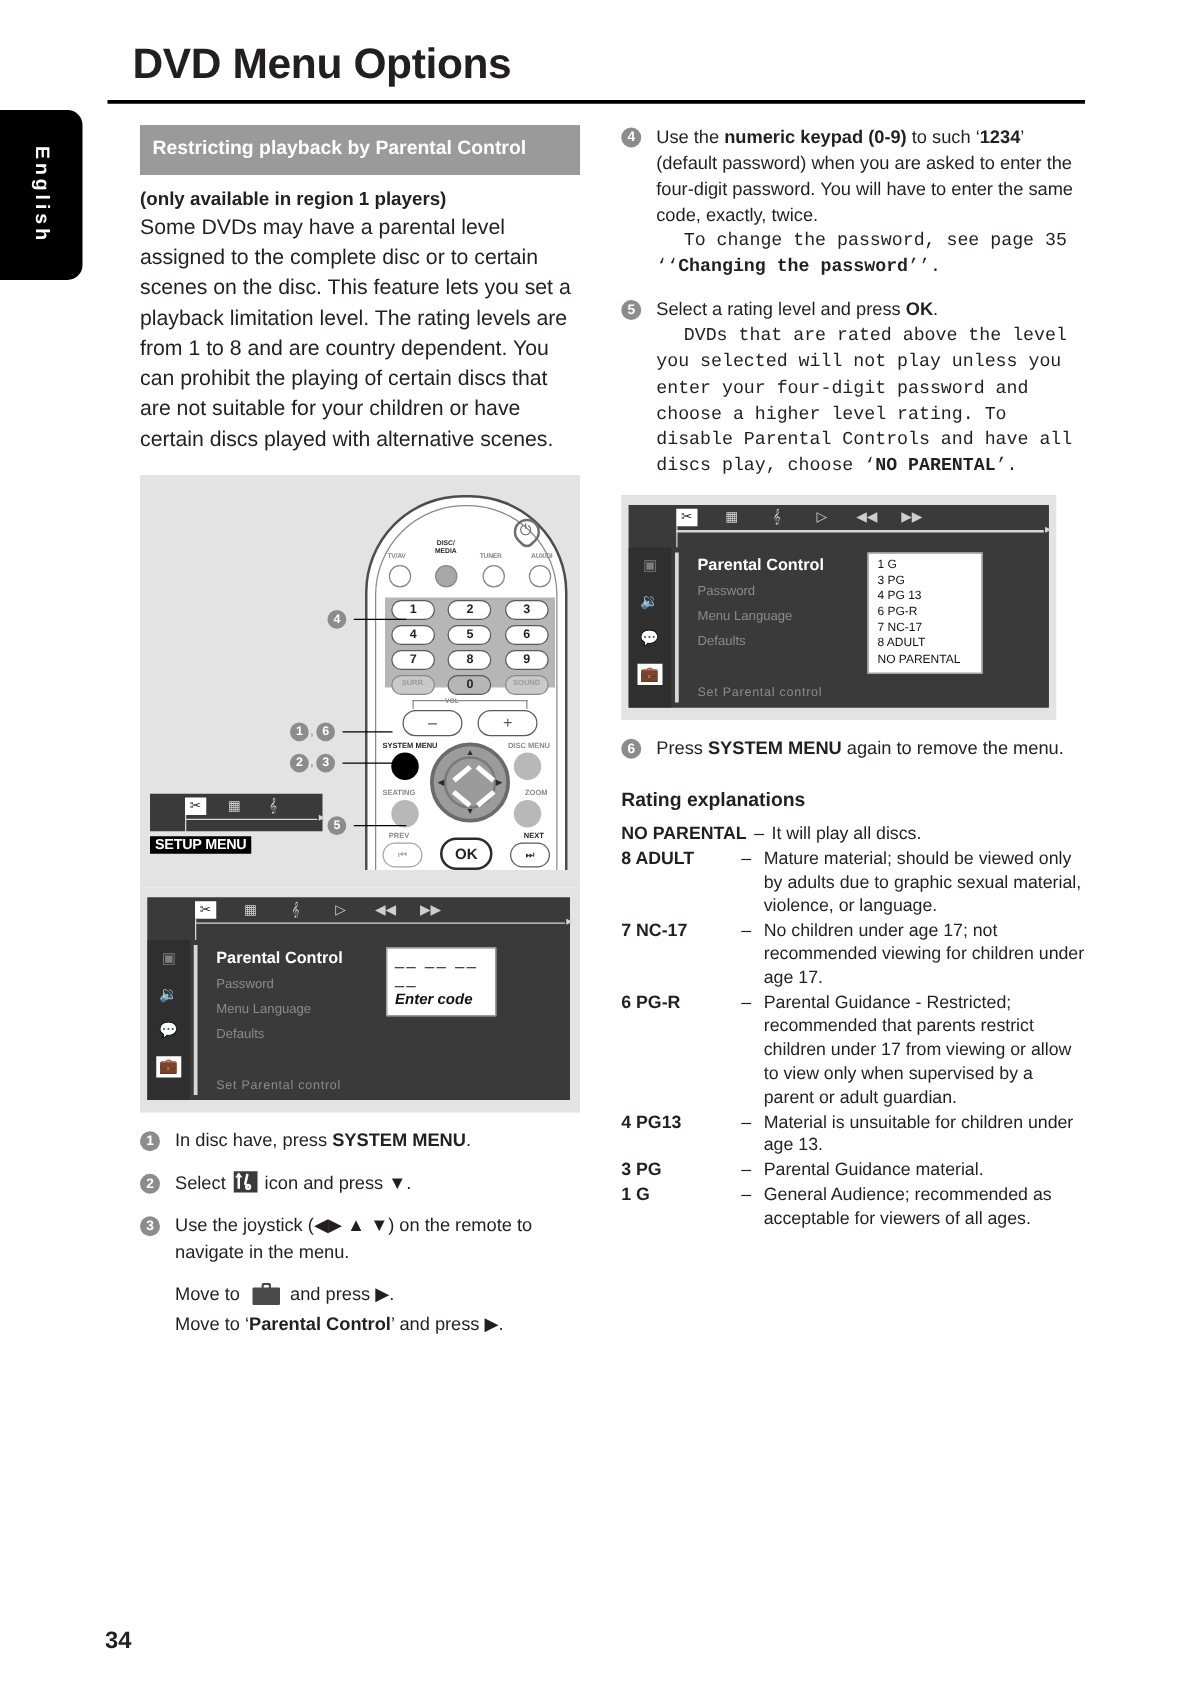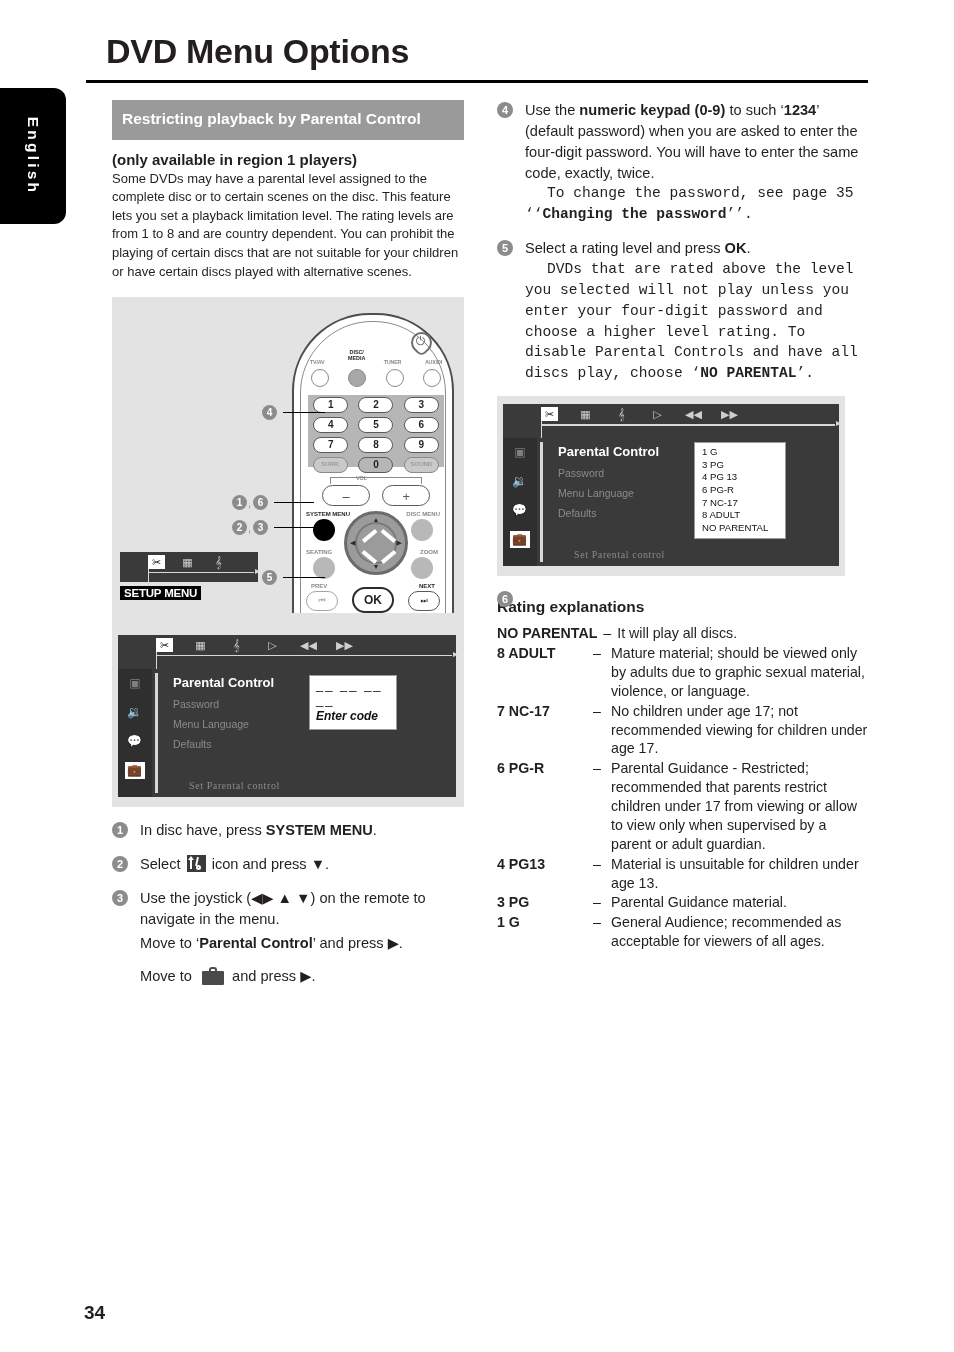--- a/index.html
+++ b/index.html
@@ -63,21 +63,21 @@
     width: 352px;
   }
 
   .subhead {
     font-size: 15px;
     font-weight: bold;
     margin-top: 11px;
   }
 
   p.body {
-    font-size: 13px;
+    font-size: 17px;
     line-height: 1.43;
     margin: 0;
     color: #231f20;
   }
 
   
   .step { position: relative; padding-left: 28px; margin-top: 13px; }
   .step .bullet {
     position: absolute; left: 0; top: 2px;
     width: 16px; height: 16px; border-radius: 50%;
@@ -242,21 +242,21 @@
   .osd-rail { width: 34px; background: #2f2f2f; position: relative; padding-top: 6px; }
   .osd-rail .ri {
     width: 20px; height: 17px; margin: 0 auto 12px auto;
     color: #7f7f7f; font-size: 12px; text-align: center; line-height: 17px;
   }
   .osd-rail .ri.sel { background: #ffffff; color: #1d1d1d; }
   .osd-divider { width: 3px; background: #d8d8d8; margin: 4px 3px; }
   .osd-main { flex: 1; position: relative; padding: 6px 0 0 12px; }
   .osd-title { color: #ffffff; font-weight: bold; font-size: 13px; }
   .osd-item { color: #8b8b8b; font-size: 10.5px; margin-top: 8px; }
-  .osd-foot { color: #8b8b8b; font-size: 10px; letter-spacing: 0.6px; position: absolute; left: 28px; bottom: 6px; font-family: Liberation Serif, serif; }
+  .osd-foot { color: #8b8b8b; font-size: 10px; letter-spacing: 0.6px; position: absolute; left: 12px; bottom: 6px; }
   .osd-pop {
     position: absolute; background: #ffffff; color: #111;
     border: 1px solid #9a9a9a;
   }
   .osd-pop .code-line { font-size: 13px; letter-spacing: 2px; padding: 1px 6px 0 6px; }
   .osd-pop .enter { font-size: 12px; font-weight: bold; padding: 2px 6px 6px 6px; font-style: italic; }
   .osd-pop ul { list-style: none; margin: 0; padding: 3px 7px; }
   .osd-pop li { font-size: 9.6px; line-height: 1.32; white-space: nowrap; }
 
   .setup-strip { position: absolute; left: 8px; top: 255px; width: 138px; }
@@ -454,22 +454,22 @@
 
   <div class="step">
     <span class="bullet">2</span>
     <span class="txt"><span>Select </span><span class="mini-tools"><span class="t1"></span><span class="t2"></span><span class="t3"></span></span><span> icon and press ▼.</span></span>
   </div>
 
   <div class="step">
     <span class="bullet">3</span>
     <span class="txt">
       <span>Use the joystick (◀▶ ▲ ▼) on the remote to navigate in the menu.</span>
+      <span class="sub-line"><span>Move to </span><span class="mini-case"><span class="handle"></span><span class="body-b"></span></span><span> and press ▶.</span></span>
       <span class="sub-line" style="margin-top:3px"><span>Move to ‘</span><b>Parental Control</b><span>’ and press ▶.</span></span>
-      <span class="sub-line"><span>Move to </span><span class="mini-case"><span class="handle"></span><span class="body-b"></span></span><span> and press ▶.</span></span>
     </span>
   </div>
 </div>
 
 <div class="col-right">
 
   <div class="step" style="margin-top:0;">
     <span class="bullet">4</span>
     <span class="txt">
       <span>Use the </span><b>numeric keypad (0-9)</b><span> to such ‘</span><b>1234</b><span>’ (default password) when you are asked to enter the four-digit password. You will have to enter the same code, exactly, twice.</span>
@@ -525,20 +525,21 @@
               <li>NO PARENTAL</li>
             </ul>
           </div>
         </div>
       </div>
     </div>
   </div>
 
   <div class="step">
     <span class="bullet">6</span>
+    <span class="txt"><span>Press </span><b>SYSTEM MENU</b><span> again to remove the menu.</span></span>
   </div>
 
   <div class="rate-head">Rating explanations</div>
 
   <div class="rate-line inline">
     <span class="term">NO PARENTAL</span>
     <span class="dash">–</span>
     <span class="desc">It will play all discs.</span>
   </div>
 

